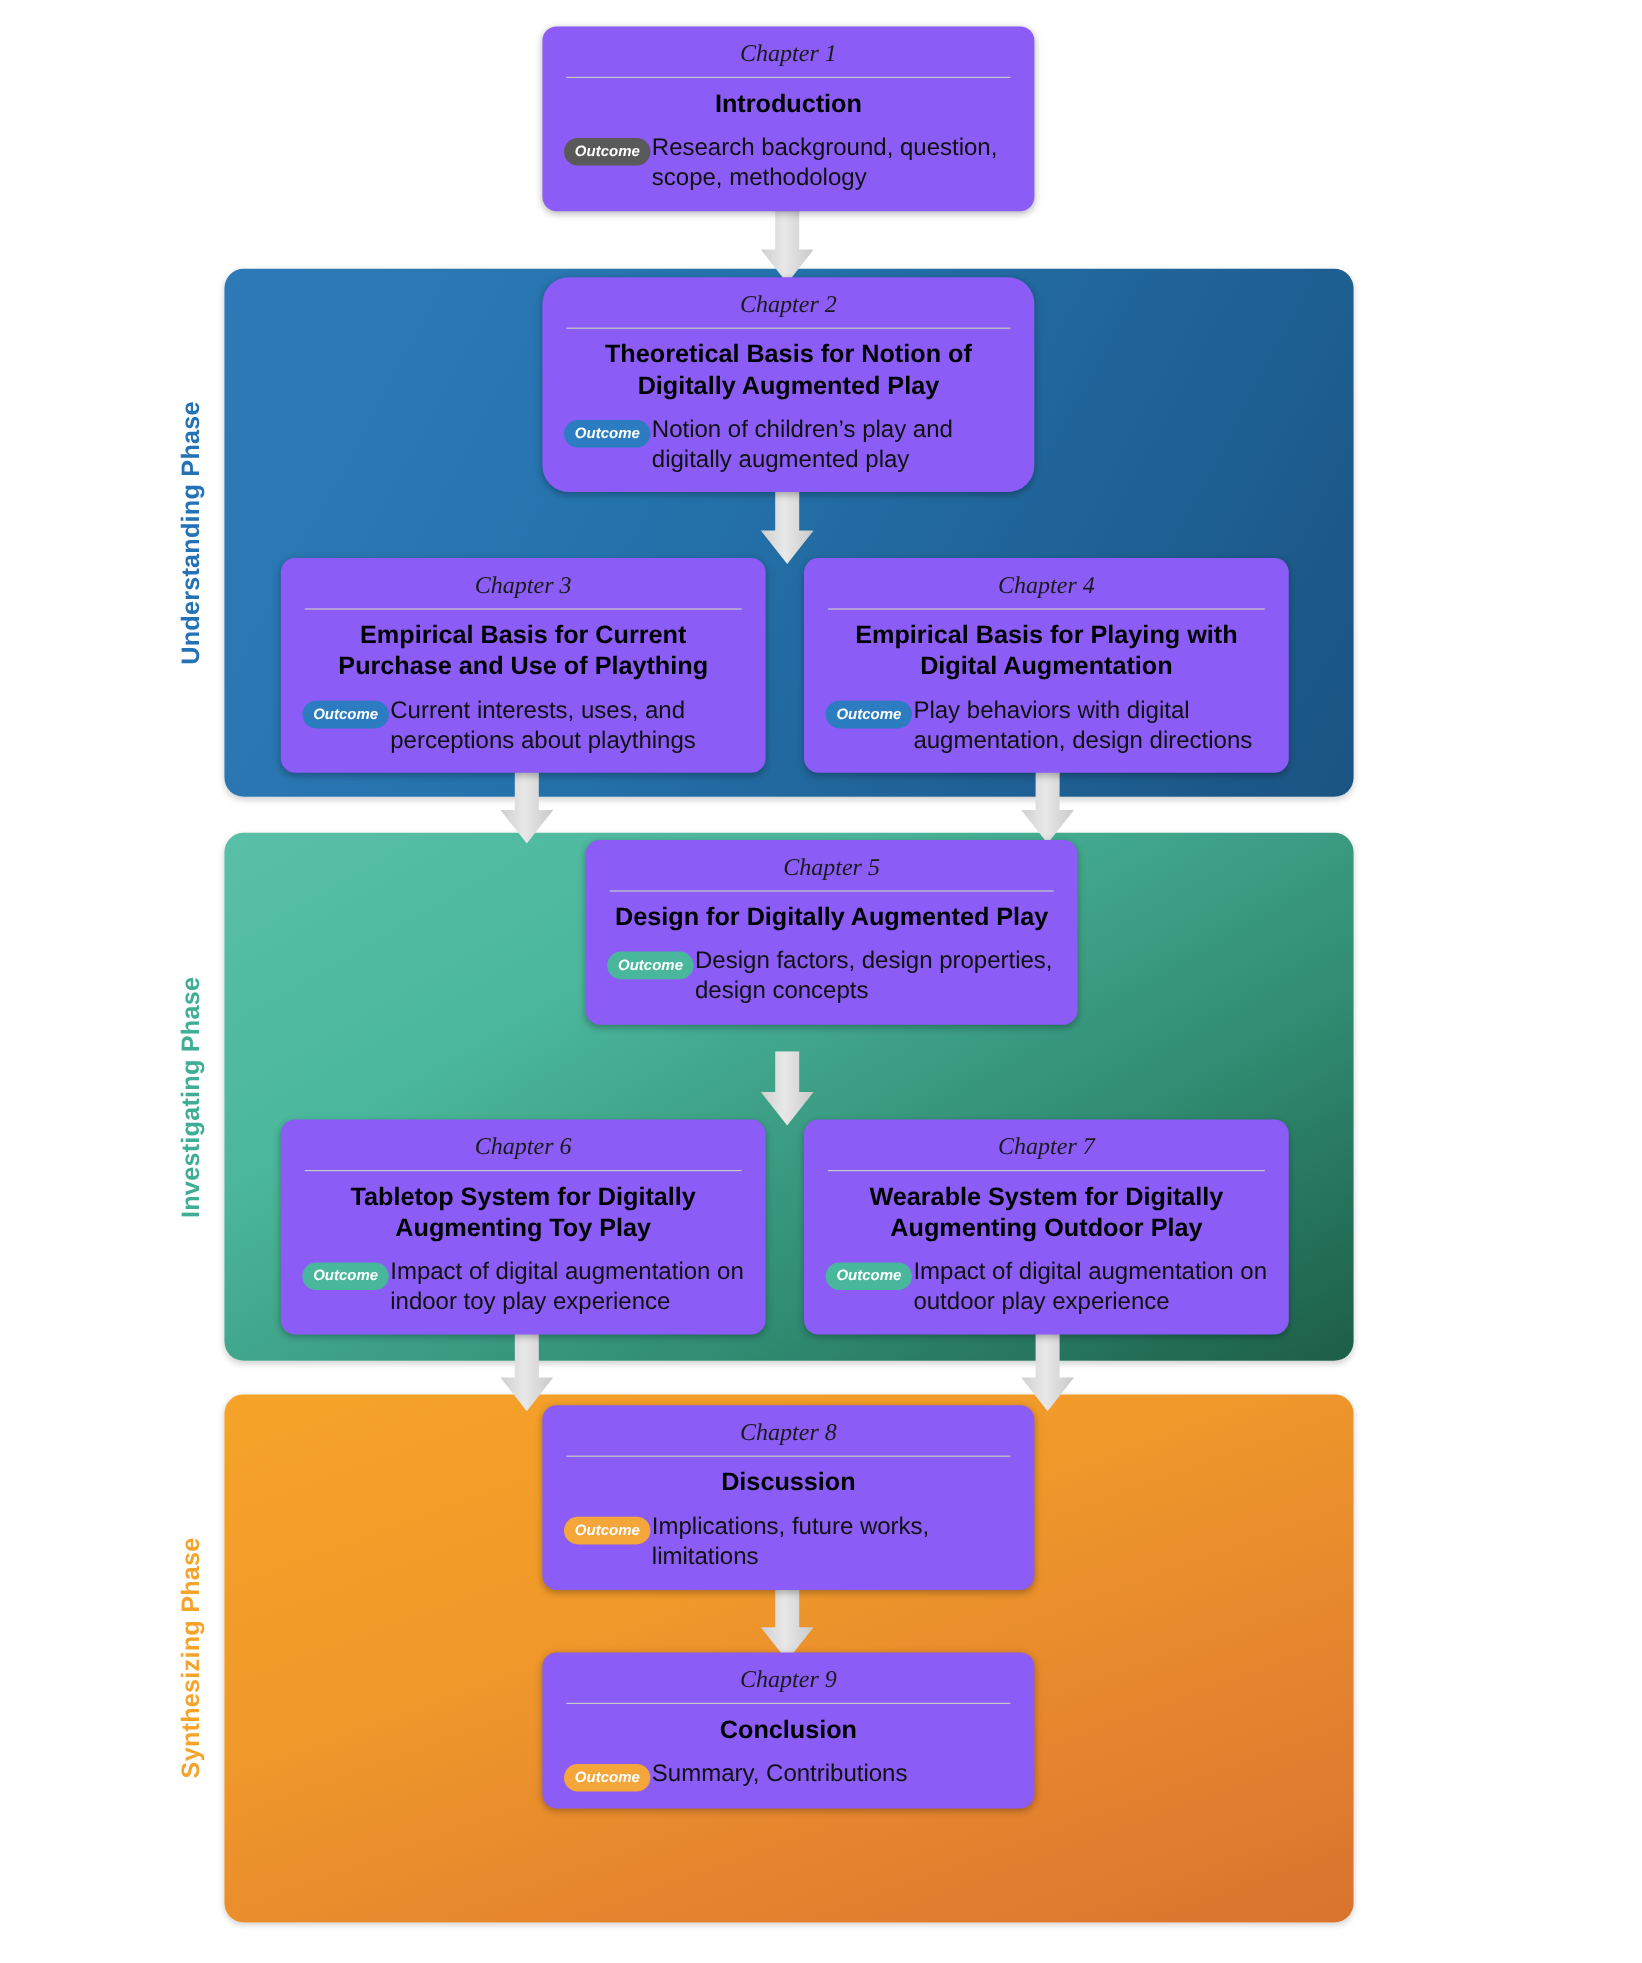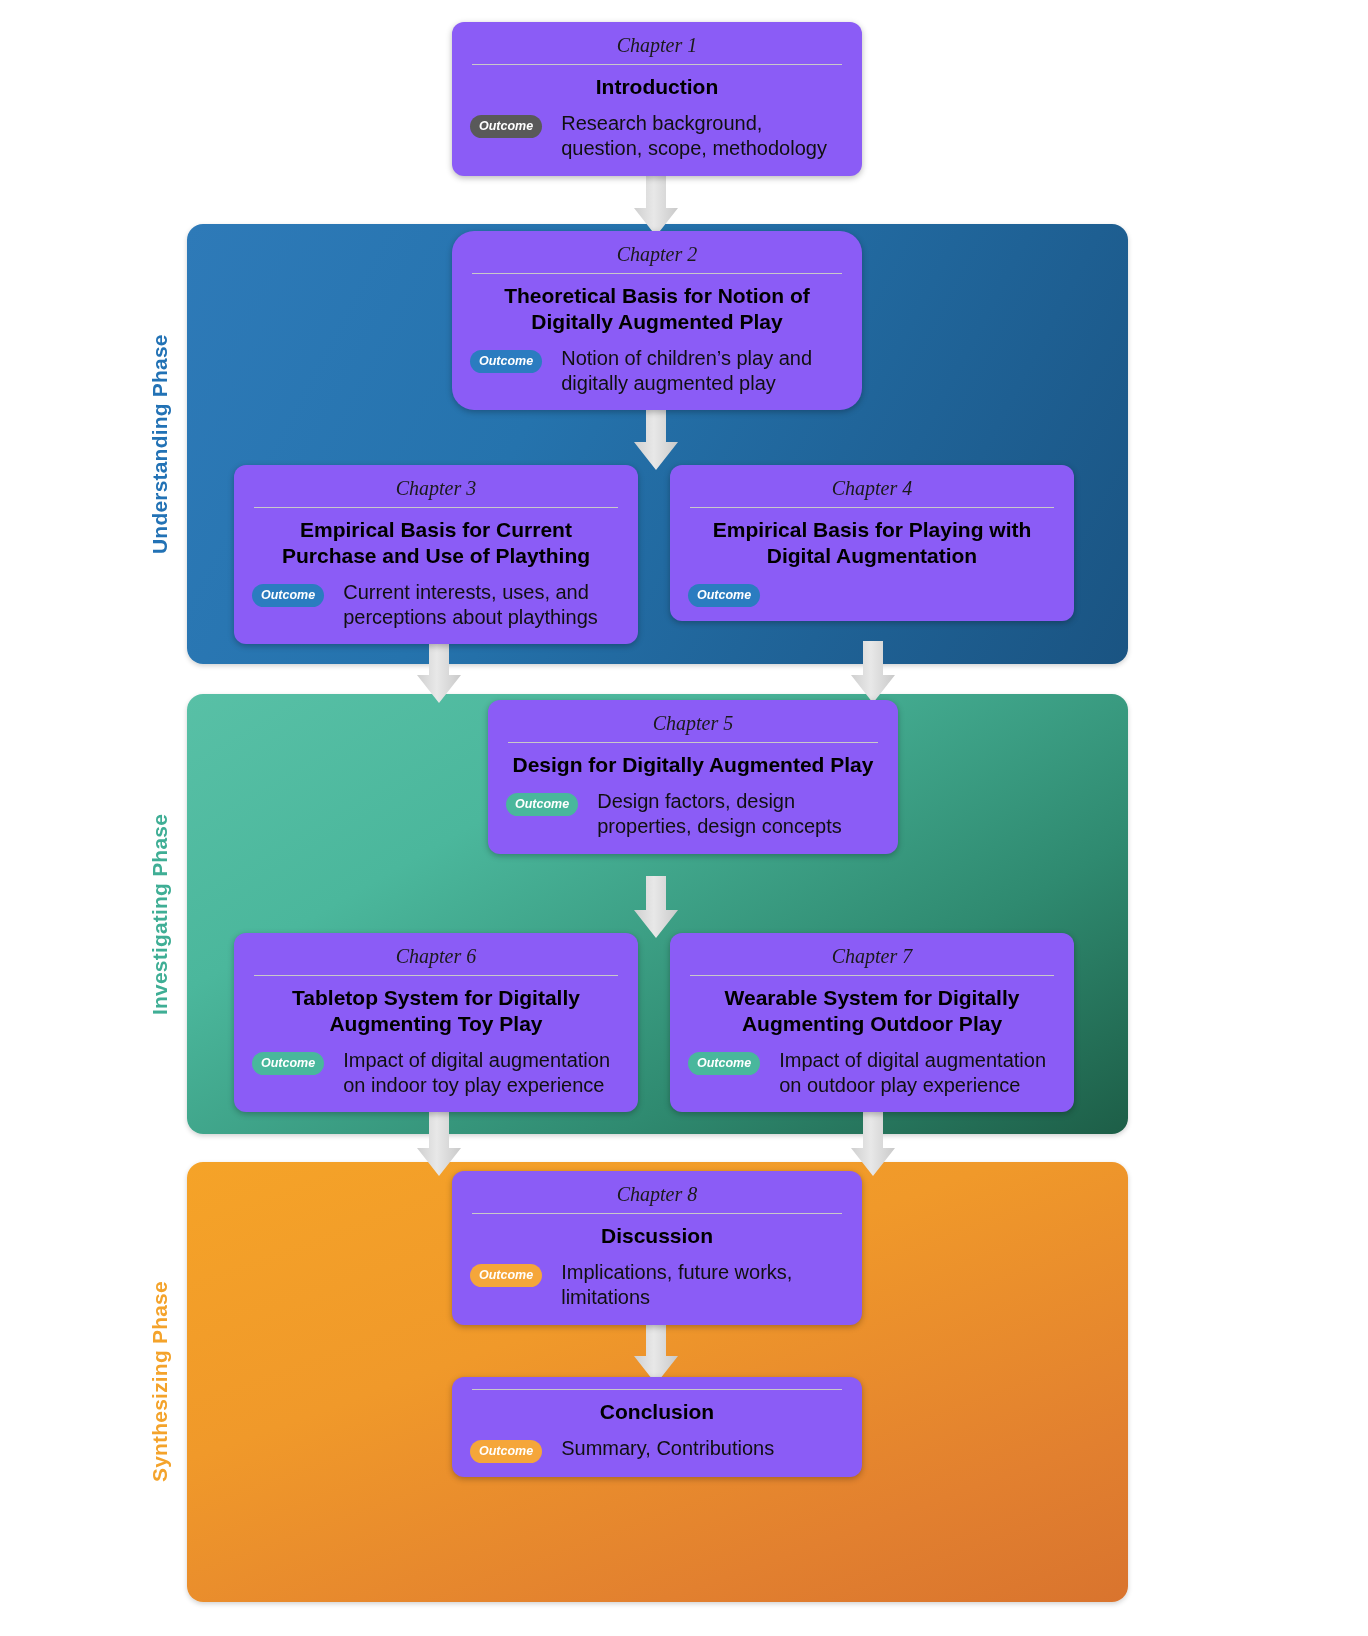--- a/index.html
+++ b/index.html
@@ -74,21 +74,21 @@
     text-align: center;
     font-weight: bold;
     font-size: 21px;
     line-height: 1.23;
     color: #000000;
     margin-bottom: 11px;
   }
   .outcome-row {
     display: flex;
     align-items: flex-start;
-    gap: 19px;
+    gap: 1px;
   }
   .badge {
     flex: 0 0 auto;
     display: inline-block;
     border-radius: 999px;
     color: #ffffff;
     font-style: italic;
     font-weight: bold;
     font-size: 12.5px;
     line-height: 1;
@@ -222,20 +222,21 @@
     <span class="outcome-text">Current interests, uses, and perceptions about playthings</span>
   </div>
 </div>
 
 <div class="card" id="card-ch4">
   <div class="card-chapter">Chapter 4</div>
   <div class="card-rule"></div>
   <div class="card-title">Empirical Basis for Playing with Digital Augmentation</div>
   <div class="outcome-row">
     <span class="badge badge-blue">Outcome</span>
+    <span class="outcome-text">Play behaviors with digital augmentation, design directions</span>
   </div>
 </div>
 
 <div class="card" id="card-ch5">
   <div class="card-chapter">Chapter 5</div>
   <div class="card-rule"></div>
   <div class="card-title">Design for Digitally Augmented Play</div>
   <div class="outcome-row">
     <span class="badge badge-green">Outcome</span>
     <span class="outcome-text">Design factors, design properties, design concepts</span>
@@ -266,19 +267,20 @@
   <div class="card-chapter">Chapter 8</div>
   <div class="card-rule"></div>
   <div class="card-title">Discussion</div>
   <div class="outcome-row">
     <span class="badge badge-orange">Outcome</span>
     <span class="outcome-text">Implications, future works, limitations</span>
   </div>
 </div>
 
 <div class="card" id="card-ch9">
+  <div class="card-chapter">Chapter 9</div>
   <div class="card-rule"></div>
   <div class="card-title">Conclusion</div>
   <div class="outcome-row">
     <span class="badge badge-orange">Outcome</span>
     <span class="outcome-text">Summary, Contributions</span>
   </div>
 </div>
 
 </body></html>

